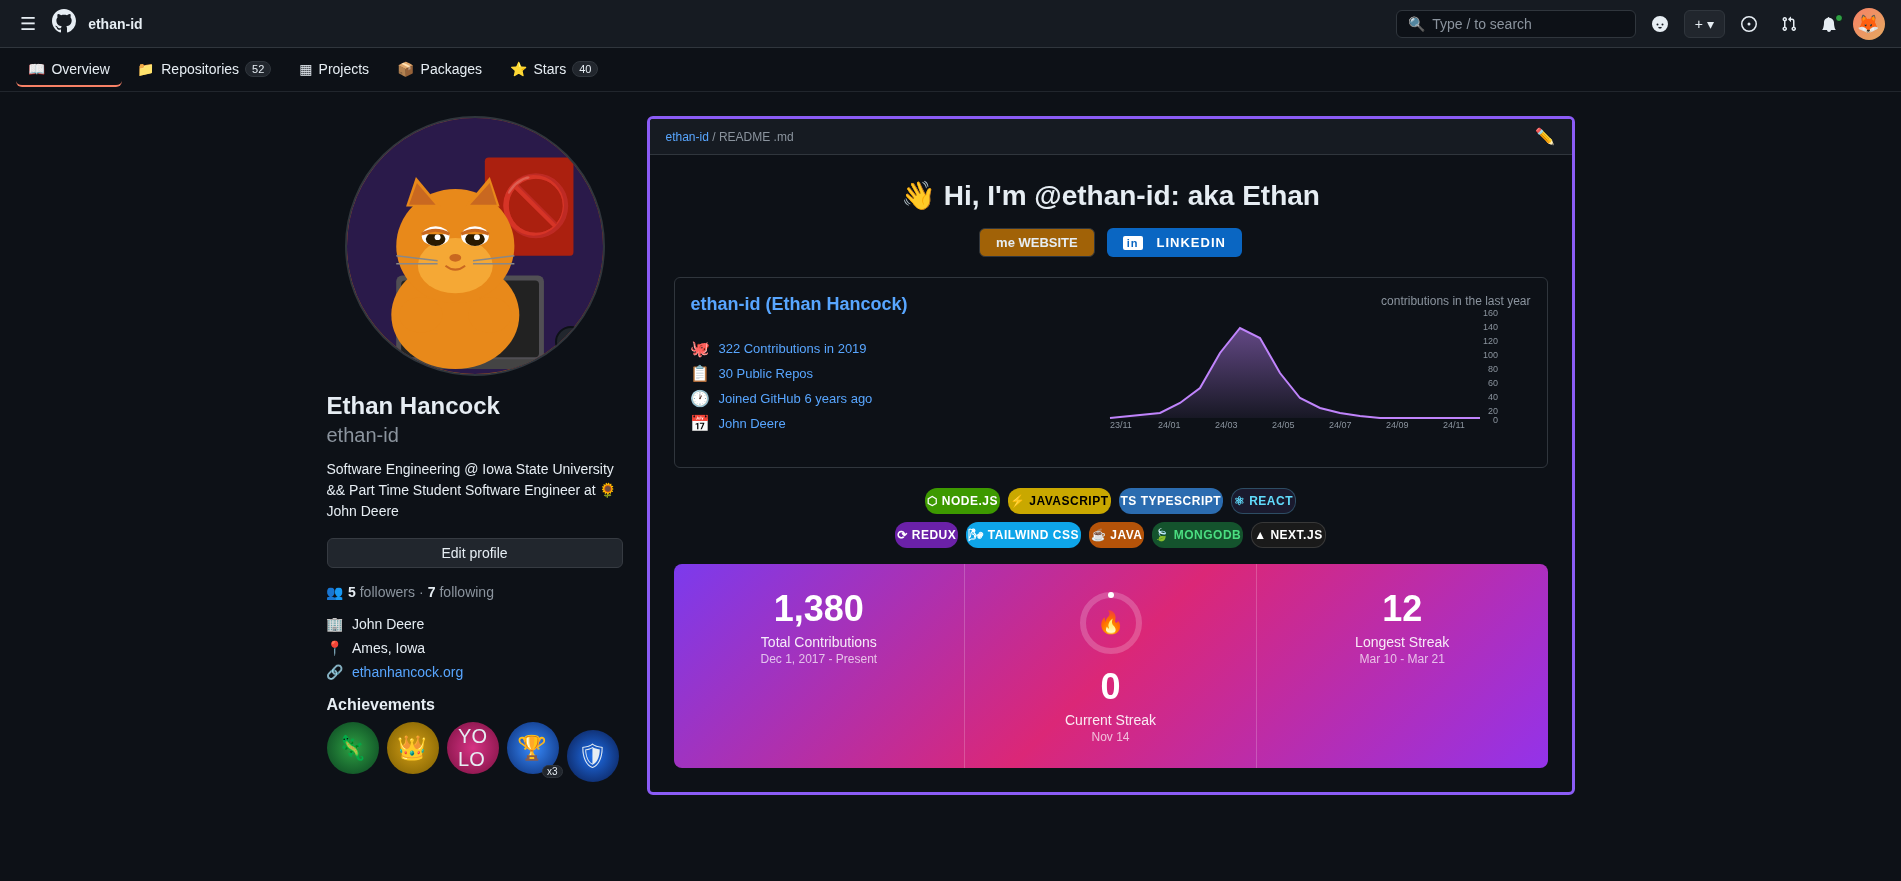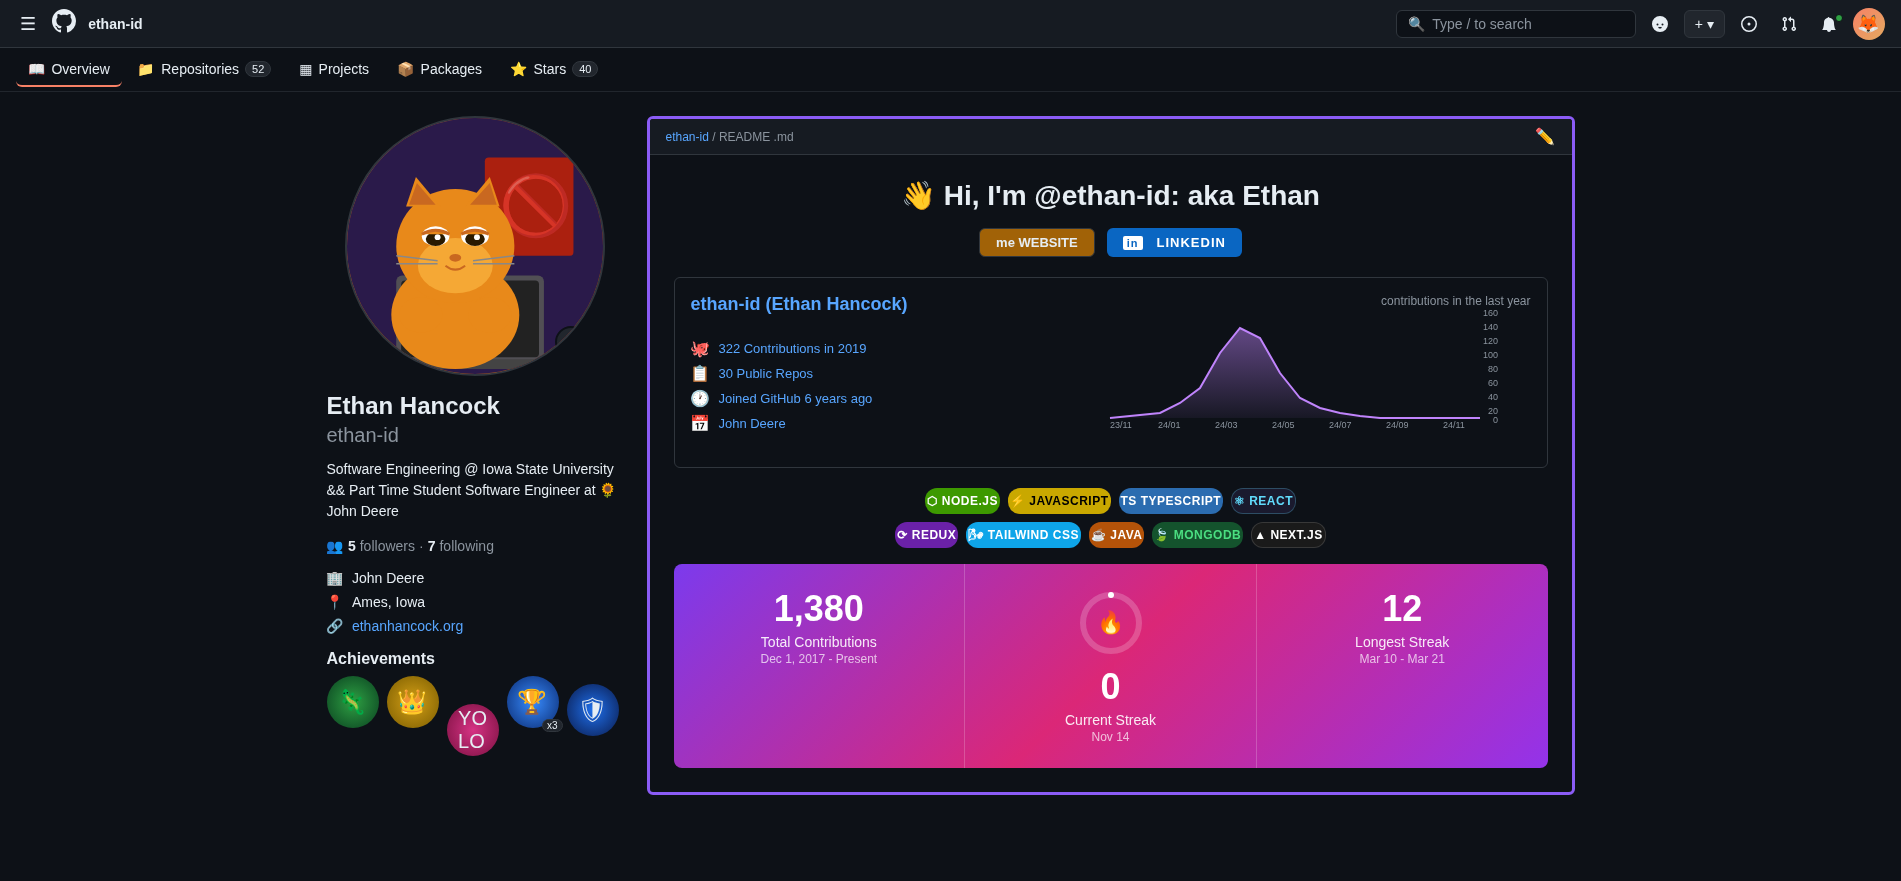--- a/index.html
+++ b/index.html
@@ -573,20 +573,21 @@
           <ellipse cx="145" cy="200" rx="22" ry="18" fill="#e8891a"></ellipse>
         </svg>
       </div>
       <div class="fire-badge">🔥</div>
     </div>
 
     <h1 class="profile-name">Ethan Hancock</h1>
     <div class="profile-username">ethan-id</div>
     <p class="profile-bio">Software Engineering @ Iowa State University &amp;&amp; Part Time Student Software Engineer at 🌻 John Deere</p>
 
+    <button class="edit-profile-btn">Edit profile</button>
 
     <div class="followers-line">
       <span>👥</span>
       <a><strong>5</strong></a>
       <span>followers</span>
       <span>·</span>
       <a><strong>7</strong></a>
       <span>following</span>
     </div>
 
@@ -600,21 +601,21 @@
     </div>
     <div class="sidebar-meta-item">
       <span>🔗</span>
       <a>ethanhancock.org</a>
     </div>
 
     <div class="achievements-title">Achievements</div>
     <div class="achievements-grid">
       <div class="achievement-badge green">🦎</div>
       <div class="achievement-badge gold">👑</div>
-      <div class="achievement-badge pink" style="font-size:20px;margin-top:28px;">YO<br>LO</div>
+      <div class="achievement-badge pink" style="font-size:20px;">YO<br>LO</div>
       <div class="achievement-badge blue" style="position:relative;">
         🏆
         <span class="badge-count">x3</span>
       </div>
       <div class="achievement-badge darkblue" style="margin-top:8px;">🛡</div>
     </div>
   </aside>
 
   <main class="content">
     <div class="readme-card">

